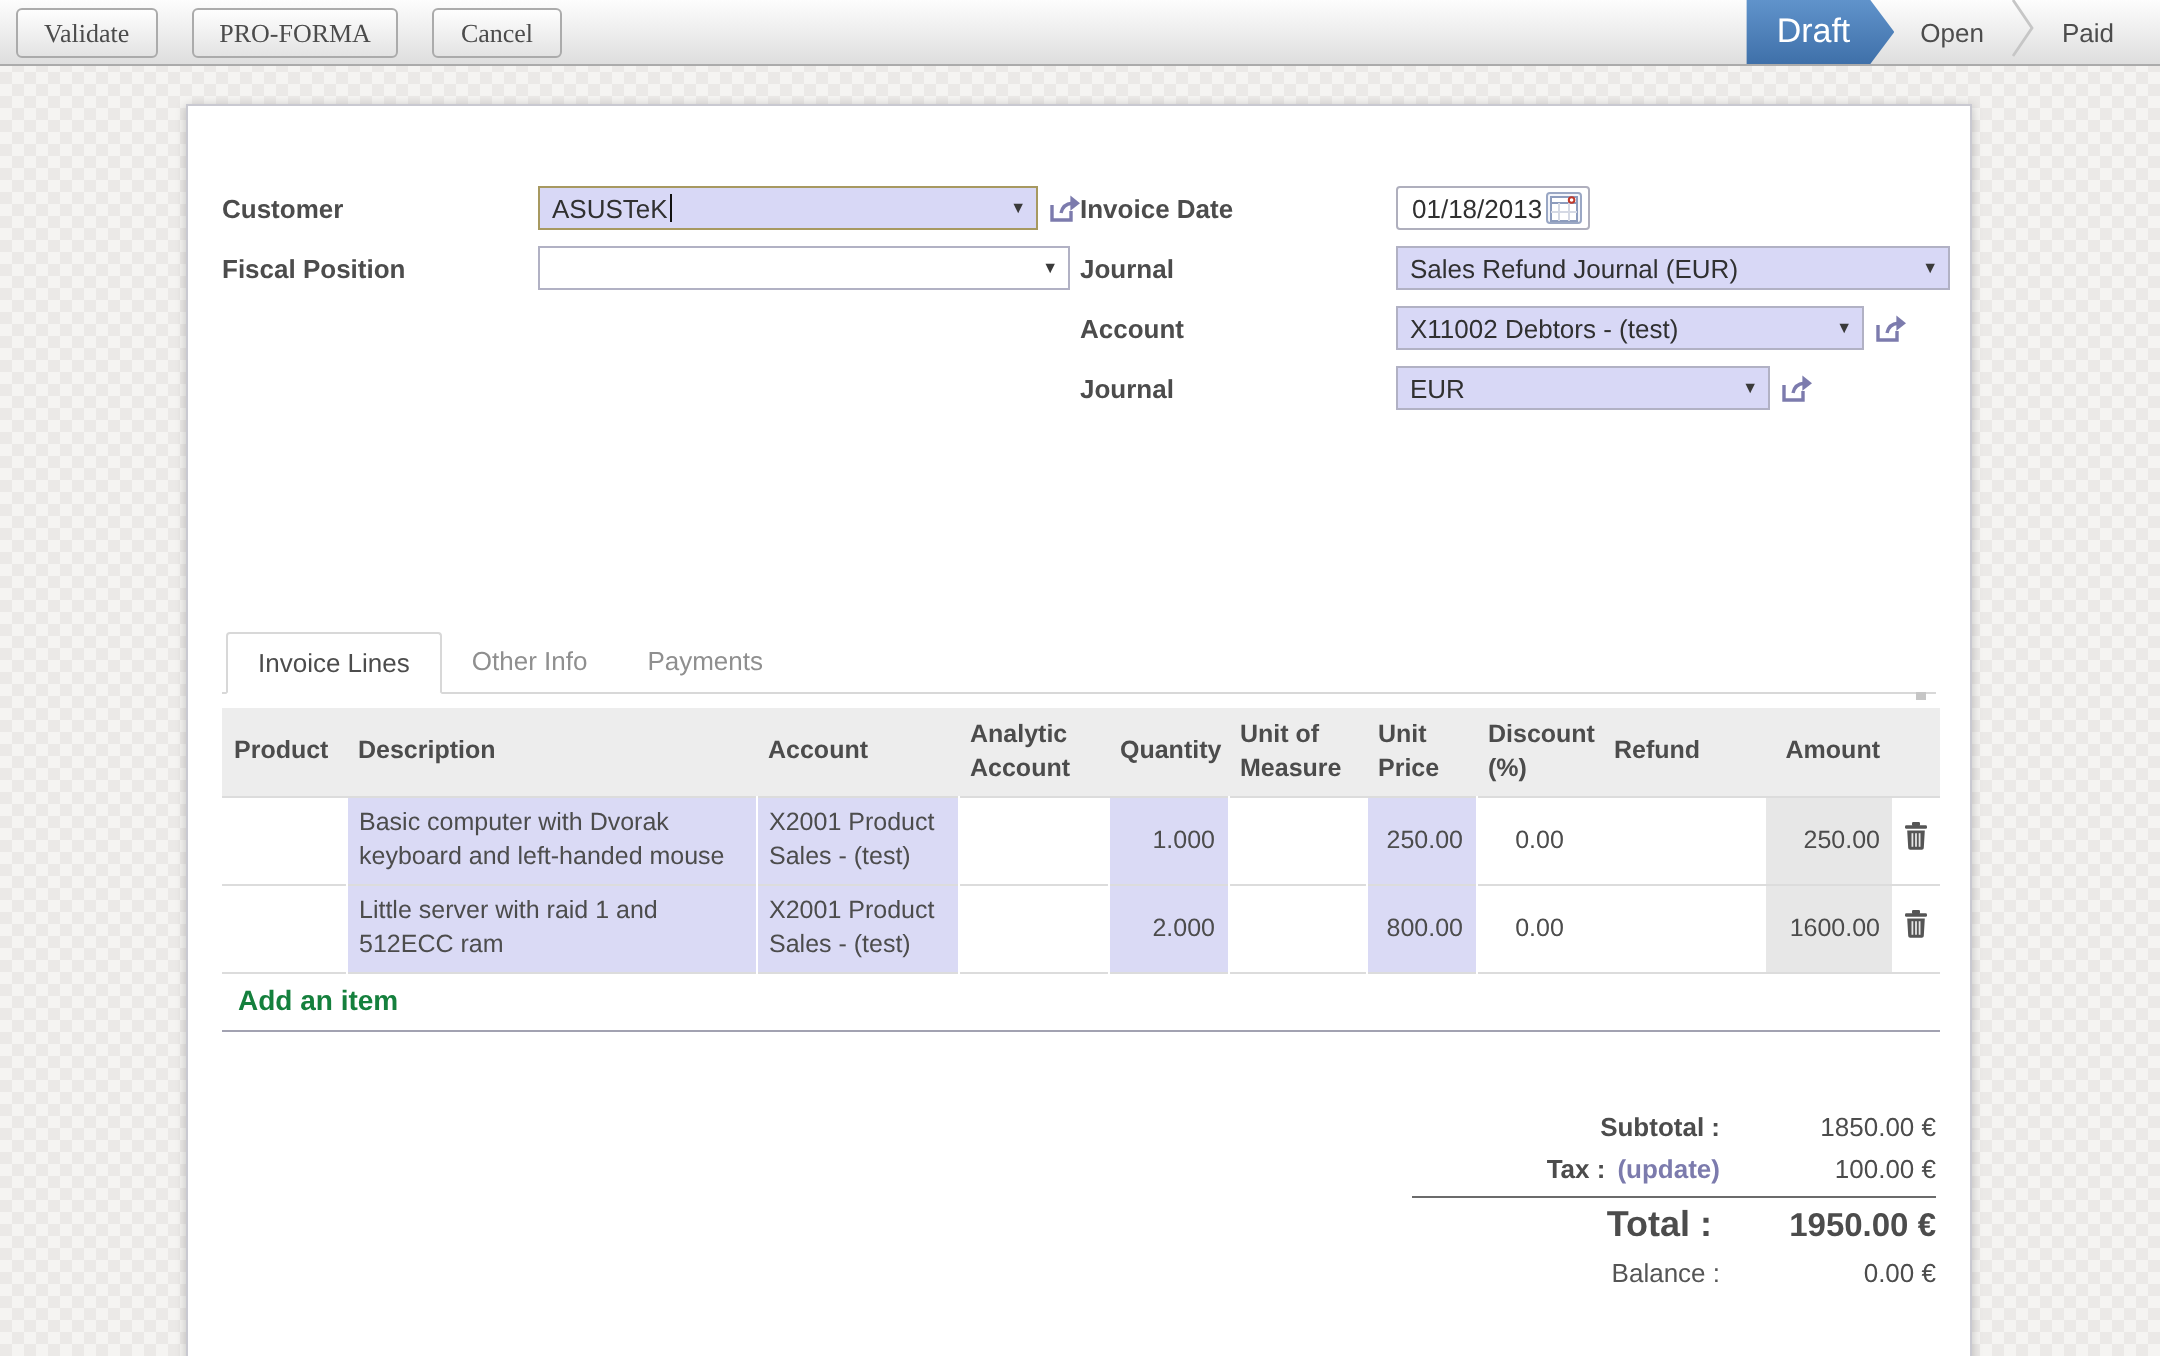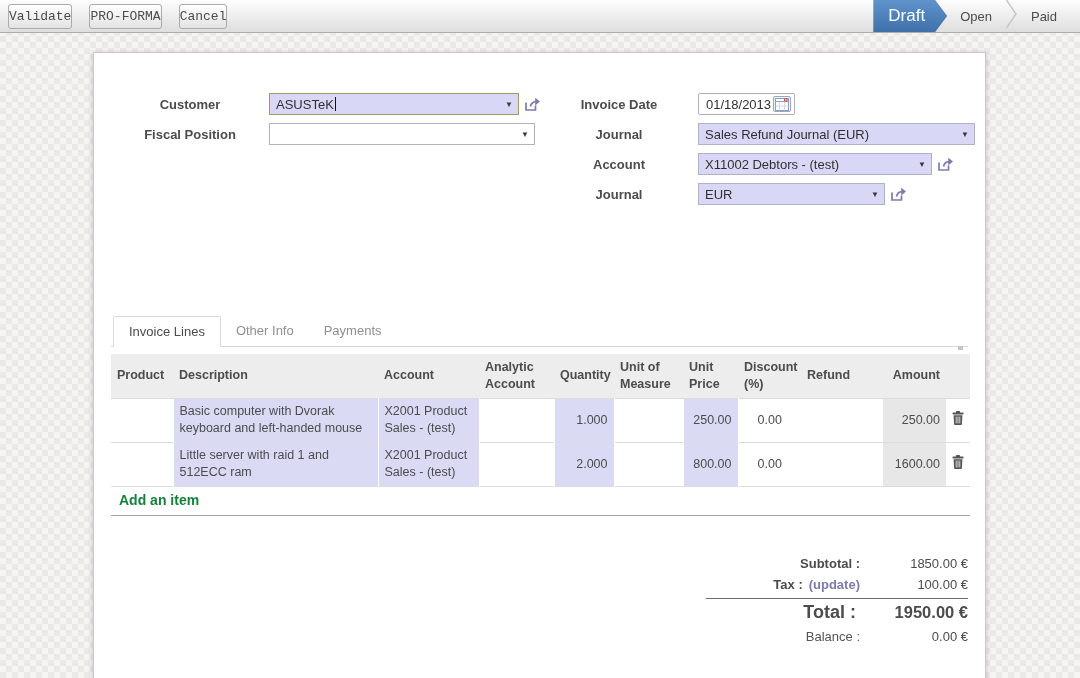--- a/index.html
+++ b/index.html
@@ -12,24 +12,24 @@
     background-size:12px 12px;
   }
   
   .topbar {
     position:absolute; top:0; left:0; right:0; height:33px; z-index:20;
     background:linear-gradient(#fdfdfd,#dedede);
     border-bottom:1px solid #ababab;
     display:flex; align-items:center;
   }
   .btn {
-    margin-left:17px; padding:4px 0; font-size:13px; color:#4c4c4c;
+    margin-left:17px; padding:4px 13px; font-size:13px; color:#4c4c4c;
     background:linear-gradient(#fefefe,#e3e3e3);
     border:1px solid #ababab; border-radius:3px; cursor:pointer;
-    font-family:Liberation Mono, monospace; line-height:15px;
+    font-family:Liberation Serif, serif; line-height:15px;
   }
   .btn:first-child { margin-left:8px; }
   .statusbar { margin-left:auto; display:flex; align-items:center; height:100%; padding-right:10px; }
   .status-active {
     height:100%; display:flex; align-items:center; font-size:17px; color:#fff;
     background:linear-gradient(#6093cb,#3f70a9);
     padding:0 22px 0 15px;
     clip-path:polygon(0 0, calc(100% - 12px) 0, 100% 50%, calc(100% - 12px) 100%, 0 100%);
   }
   .status-step { font-size:13px; color:#4c4c4c; padding:0 13px; }
@@ -39,21 +39,21 @@
     position:absolute; left:93px; top:52px; width:893px; height:650px;
     background:#fff; border:1px solid #c9c9d1;
     box-shadow:0 1px 5px rgba(0,0,0,.22);
     padding:18px 17px 0 17px;
   }
   .page-title { font-size:25px; font-weight:bold; color:#464646; margin:0; letter-spacing:.2px; }
   
   .form-grid { display:flex; margin-top:22px; }
   .fcol-left { width:450px; }
   .fcol-right { flex:1; }
-  .frow { display:flex; align-items:center; margin-bottom:8px; height:22px;text-align:center; }
+  .frow { display:flex; align-items:center; margin-bottom:8px; height:22px; }
   .flabel { width:158px; font-size:13px; font-weight:bold; color:#4c4c4c; flex-shrink:0; }
   .combo {
     position:relative; height:22px; border:1px solid #b1b1c4; background:#d8d8f6;
     display:flex; align-items:center; font-size:13px; color:#303030;
     padding:0 18px 0 6px; white-space:nowrap; overflow:hidden;
   }
   .combo .dd { position:absolute; right:5px; top:50%; transform:translateY(-50%); font-size:8px; color:#3a3a3a; }
   .combo.white { background:#fff; }
   .combo.focused { border-color:#a79960; }
   .caret { display:inline-block; width:1px; height:14px; background:#111; margin-left:1px; }

